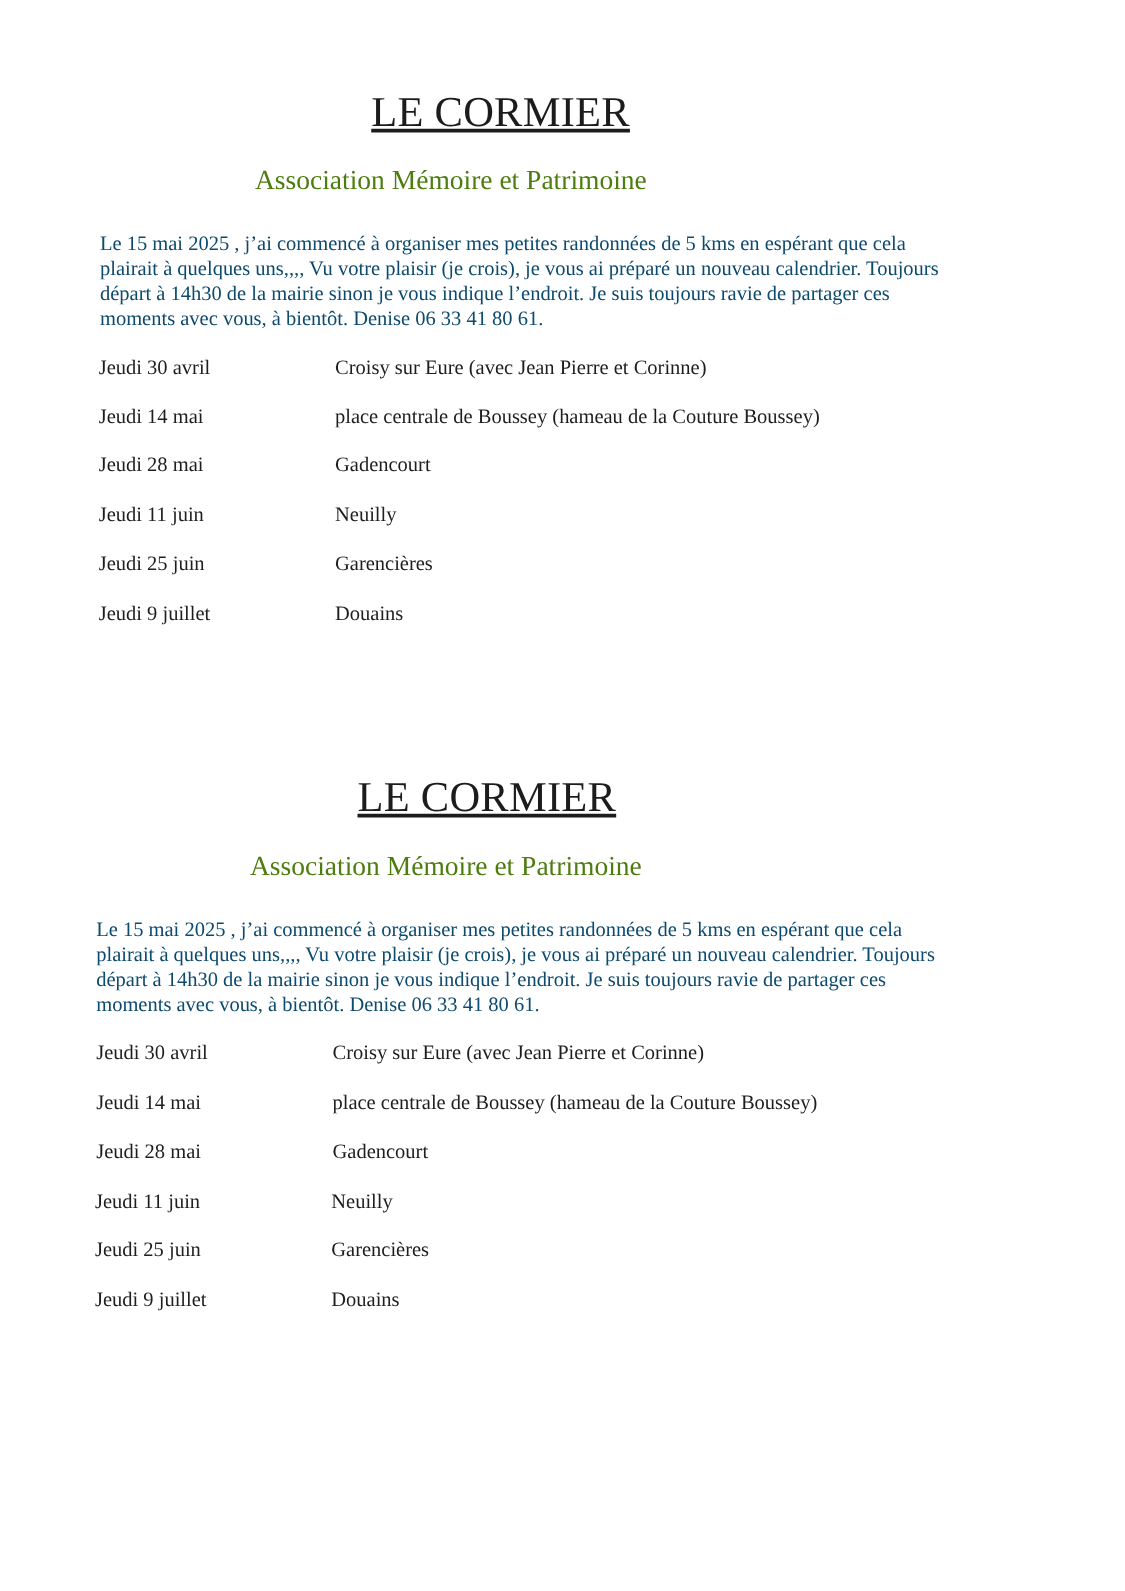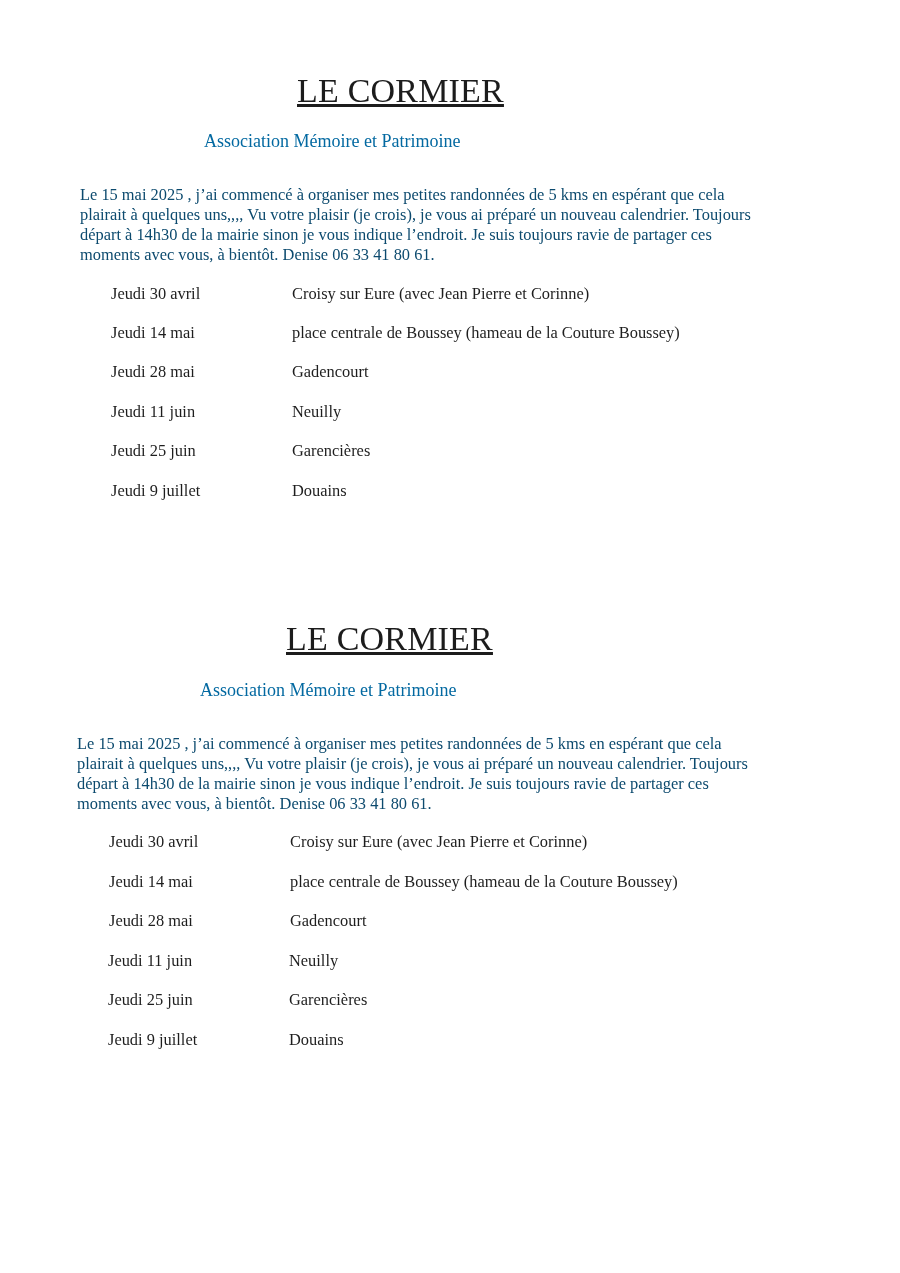--- a/index.html
+++ b/index.html
@@ -7,29 +7,29 @@
     width: 900px; height: 1273px; position: relative; overflow: hidden;
     color: #1a1a1a;
     font-family: "Liberation Serif", "DejaVu Serif", serif;
   }
   .section { position: absolute; left: 0; width: 900px; }
   .title {
     position: absolute; font-size: 34px; letter-spacing: 0.2px;
     white-space: nowrap; color: #1c1c1c; text-decoration: underline;
   }
   .subtitle {
-    position: absolute; font-size: 18px; white-space: nowrap; color: #0369a1;
+    position: absolute; font-size: 22px; white-space: nowrap; color: #4d7c0f;
   }
   .intro {
     position: absolute; font-size: 16.4px; line-height: 20px; width: 760px;
     color: #0c4a6e; white-space: pre-line;
   }
   .row { position: absolute; font-size: 16.4px; white-space: nowrap; color: #1e1e1e; height: 20px; }
-  .row .date { position: absolute; left: 0; margin-left: 32px; }
-  .row .place { position: absolute; left: 213px; }
+  .row .date { position: absolute; left: 0; }
+  .row .place { position: absolute; left: 189px; }
 </style>
 </head>
 <body>
 
 <div class="section" style="top:0;">
   <div class="title" style="left:297px; top:72px;">LE CORMIER</div>
   <div class="subtitle" style="left:204px; top:131px;">Association Mémoire et Patrimoine</div>
   <div class="intro" style="left:80px; top:185px;">Le 15 mai 2025 , j’ai commencé à organiser mes petites randonnées  de 5 kms en espérant que cela
 plairait à quelques uns,,,, Vu votre plaisir (je crois), je vous ai préparé un nouveau calendrier. Toujours
 départ à 14h30 de la mairie sinon je vous indique l’endroit.  Je suis toujours ravie de partager ces

